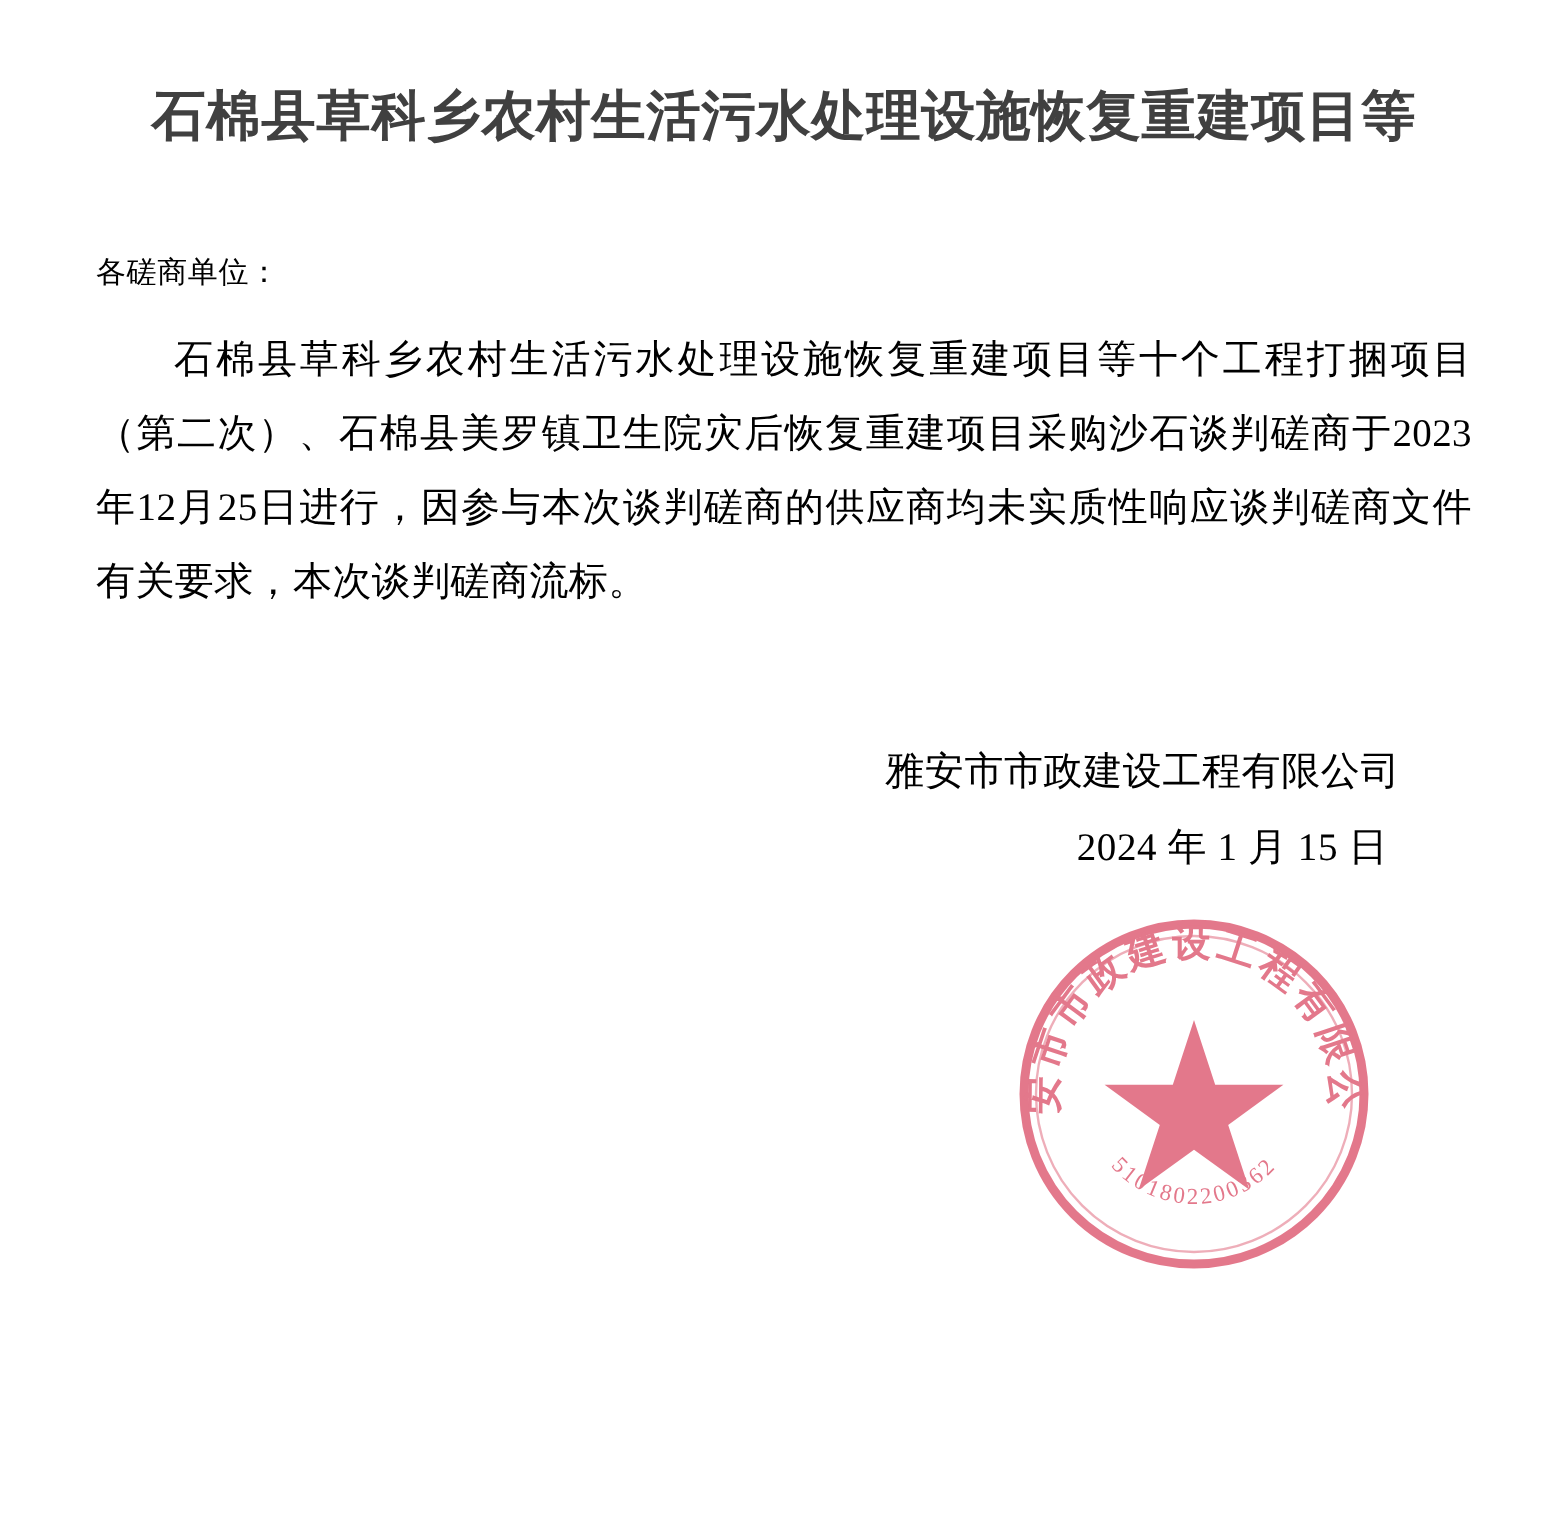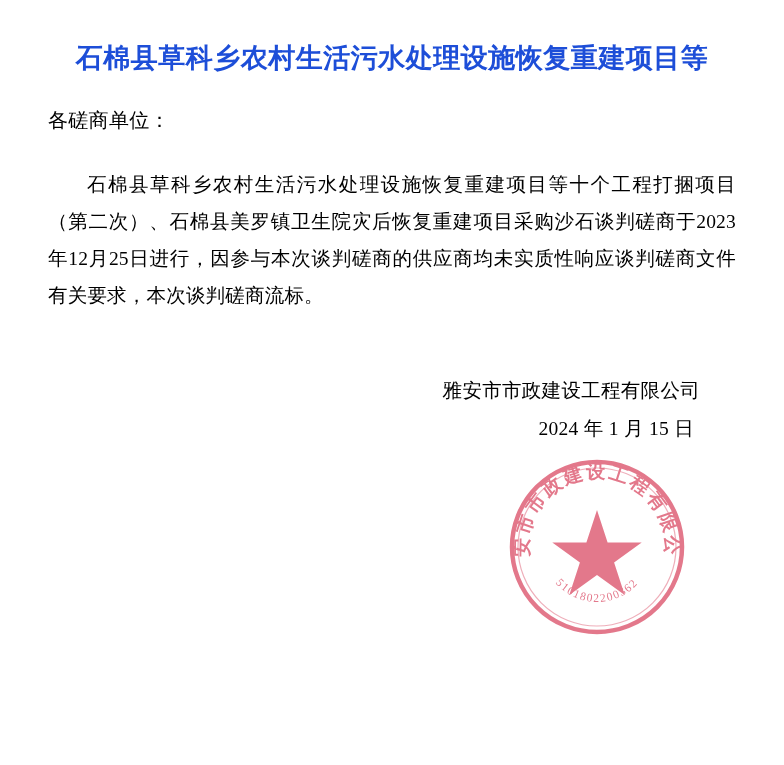--- a/index.html
+++ b/index.html
@@ -22,39 +22,39 @@
     box-sizing: border-box;
     padding: 26px 48px 0 48px;
   }
   .doc-title {
     text-align: center;
     font-size: 27px;
     font-weight: bold;
     line-height: 44px;
     letter-spacing: 0.5px;
     margin: 10px 0 0 0;
-    color: #1d4ed8;
+    color: #404040;
   }
   .title-line {
     display: block;
     white-space: nowrap;
   }
   .salutation {
-    font-size: 20px;
+    font-size: 15px;
     line-height: 34px;
-    margin-top: 23px;
+    margin-top: 40px;
     letter-spacing: 0.3px;
   }
   .body-par {
     font-size: 19.5px;
     line-height: 37px;
     text-align: justify;
     text-justify: inter-ideograph;
     text-indent: 2em;
-    margin-top: 29px;
+    margin-top: 8px;
     letter-spacing: 0.2px;
   }
   .signature-block {
     margin-top: 58px;
     text-align: right;
     padding-right: 36px;
   }
   .sig-company {
     font-size: 19.5px;
     line-height: 38px;

